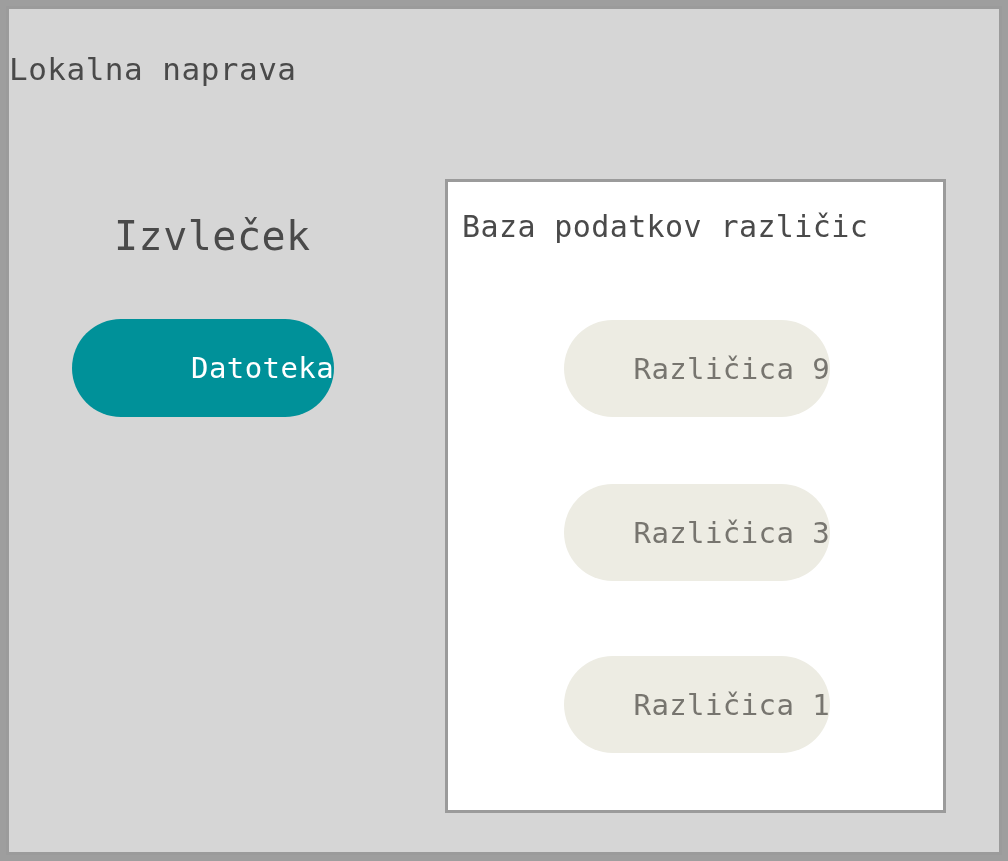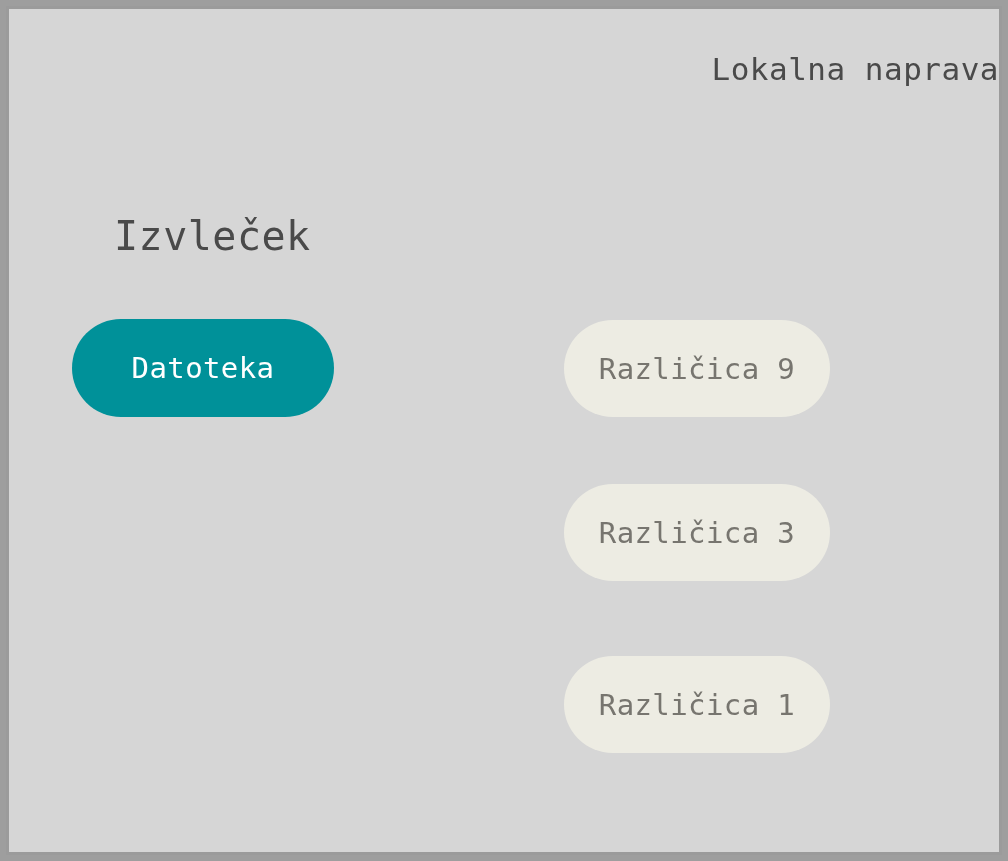--- a/index.html
+++ b/index.html
@@ -25,21 +25,21 @@
     box-sizing: border-box;
     background: #d6d6d6;
     border: 3px solid #9b9b9b;
   }
 
   #local-device-title {
     position: absolute;
     left: 0;
     top: 42px;
     width: 100%;
-    text-align: right;
+    text-align: left;
     font-size: 31px;
     letter-spacing: 0.5px;
     color: #4a4a4a;
     white-space: nowrap;
   }
 
   
   #checkout-label {
     position: absolute;
     left: 105px;
@@ -89,21 +89,21 @@
     width: 3px;
     height: 88px;
   }
 
   
   .node {
     position: absolute;
     box-sizing: border-box;
     display: flex;
     align-items: center;
-    justify-content: center;
+    justify-content: flex-end;
     border-radius: 999px;
     font-size: 29px;
     letter-spacing: 0.4px;
     white-space: nowrap;
   }
 
   #node-file {
     left: 63px;
     top: 310px;
     width: 262px;
@@ -131,20 +131,28 @@
   <div id="local-device-title">Lokalna naprava</div>
 
   <div id="checkout-label">Izvleček</div>
 
   <div id="edge-file-to-version3"></div>
 
   <div id="node-file" class="node">
     <span>Datoteka</span>
   </div>
 
+  <div id="version-db-panel">
+
+    <div id="version-db-title">Baza podatkov različic</div>
+
+    <div id="edge-version3-to-version2"></div>
+    <div id="edge-version2-to-version1"></div>
+
+  </div>
 
   <div id="node-version-3" class="node version-node">
     <span>Različica 9</span>
   </div>
 
   <div id="node-version-2" class="node version-node">
     <span>Različica 3</span>
   </div>
 
   <div id="node-version-1" class="node version-node">

